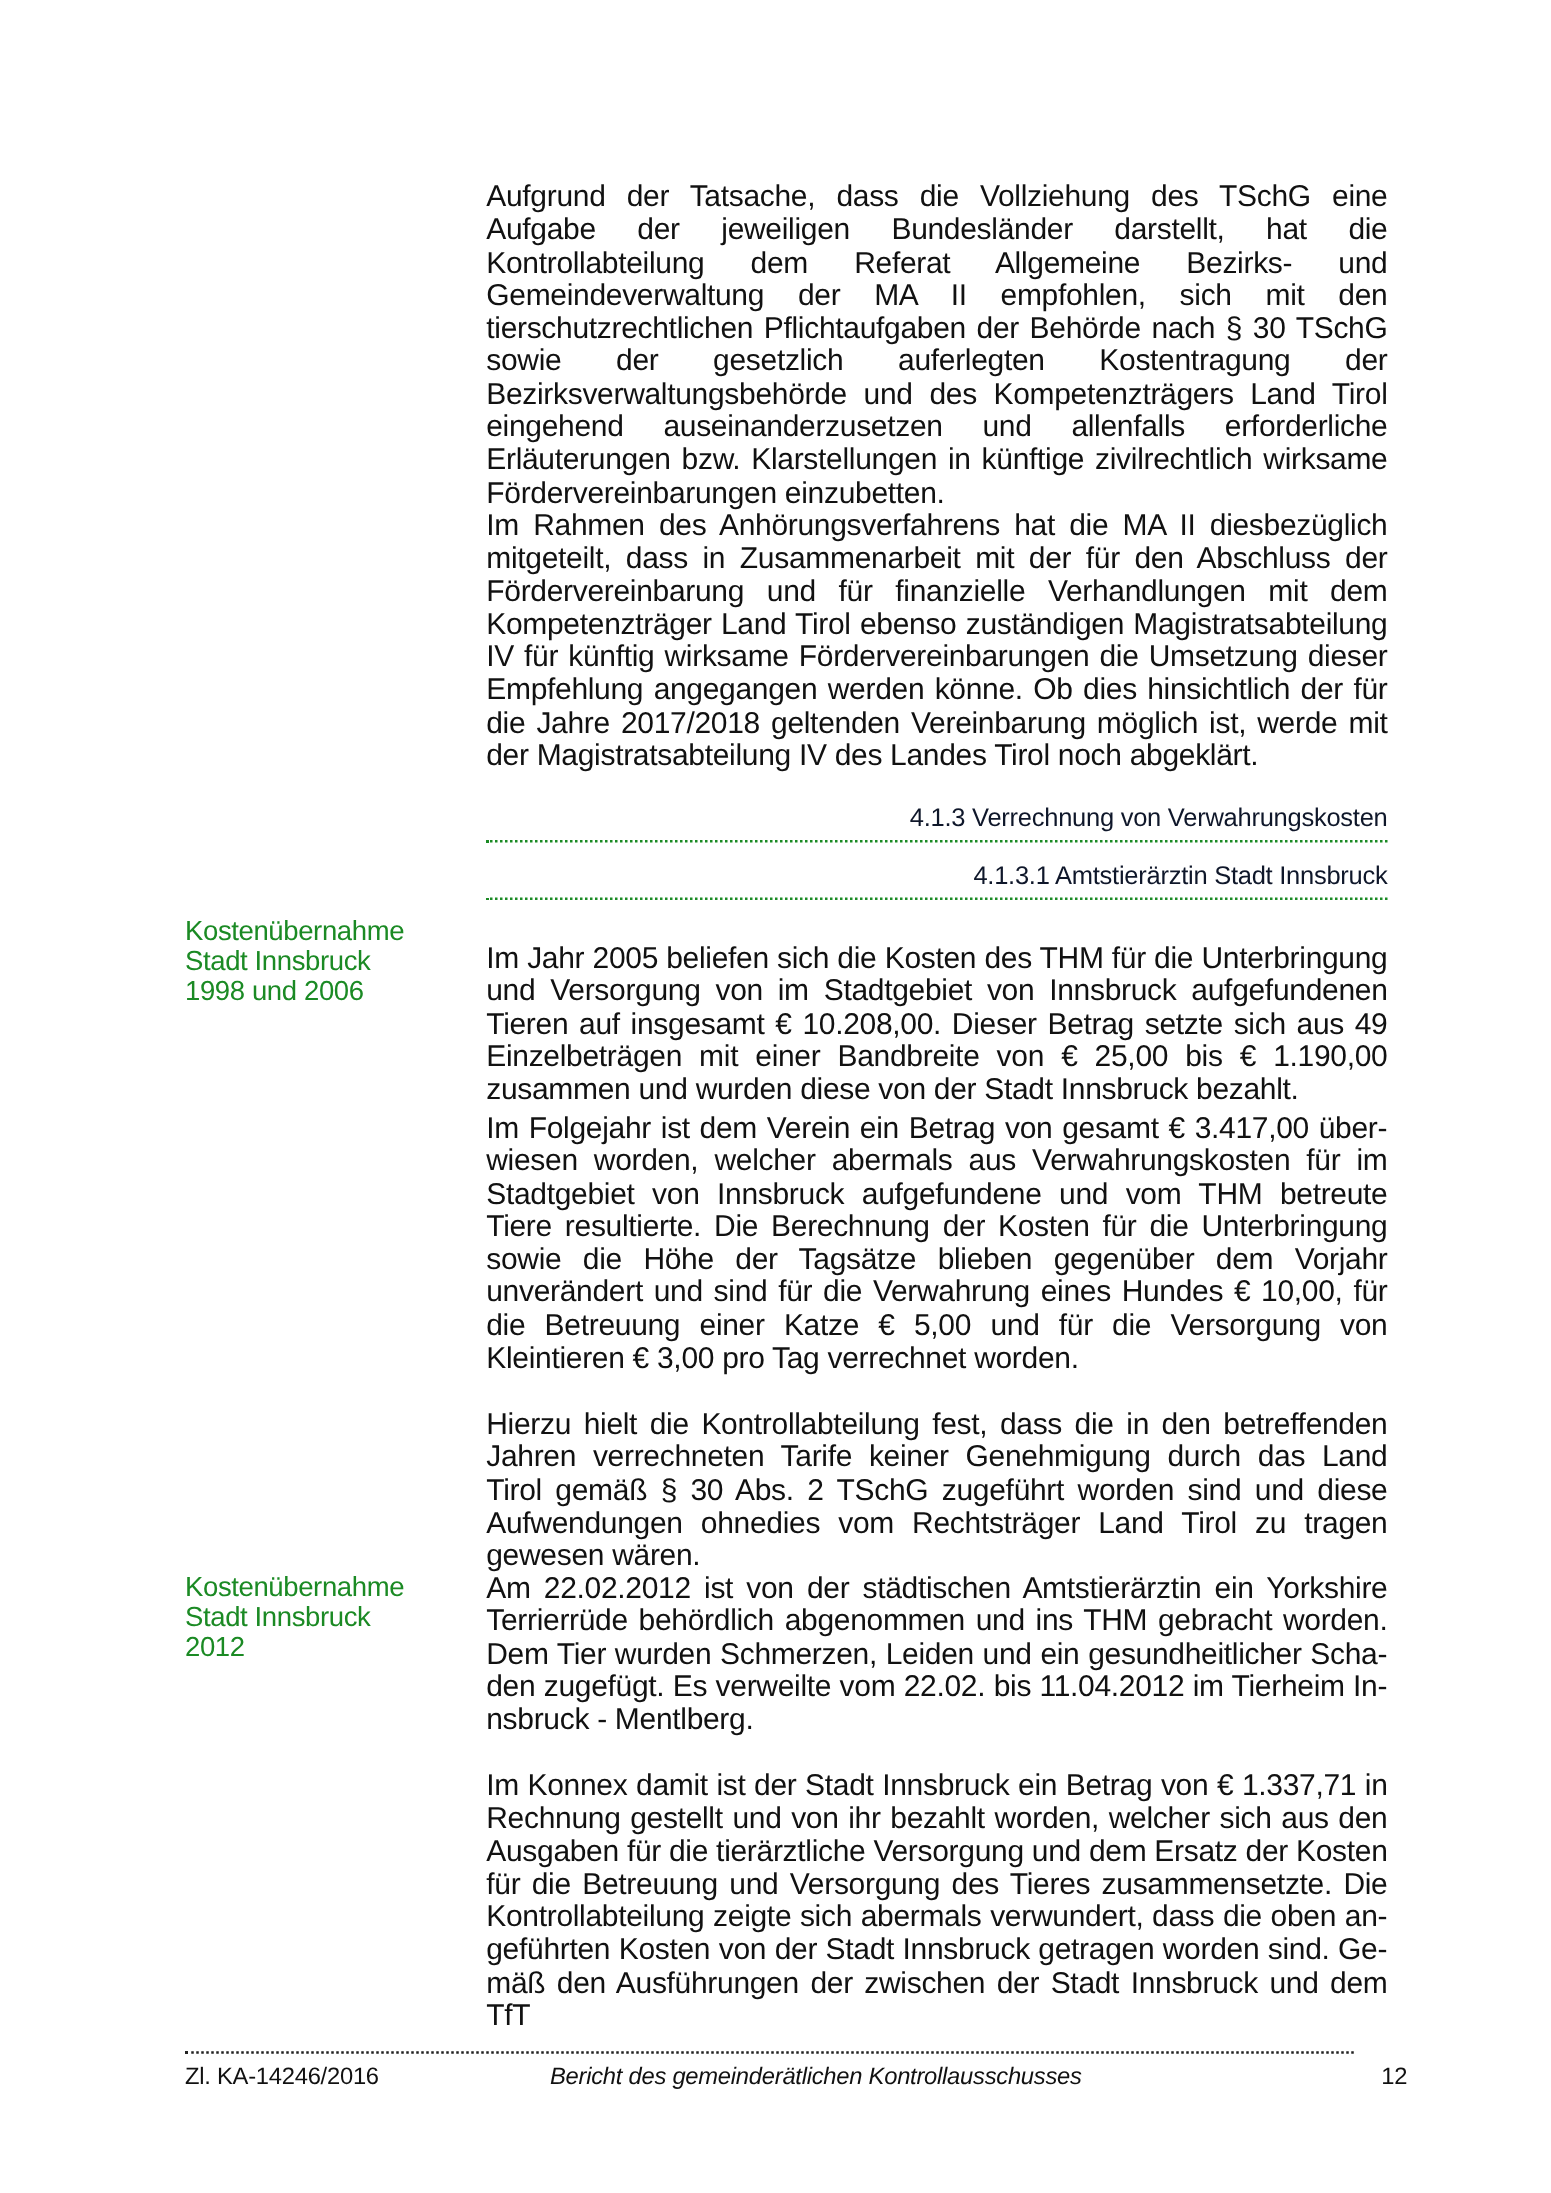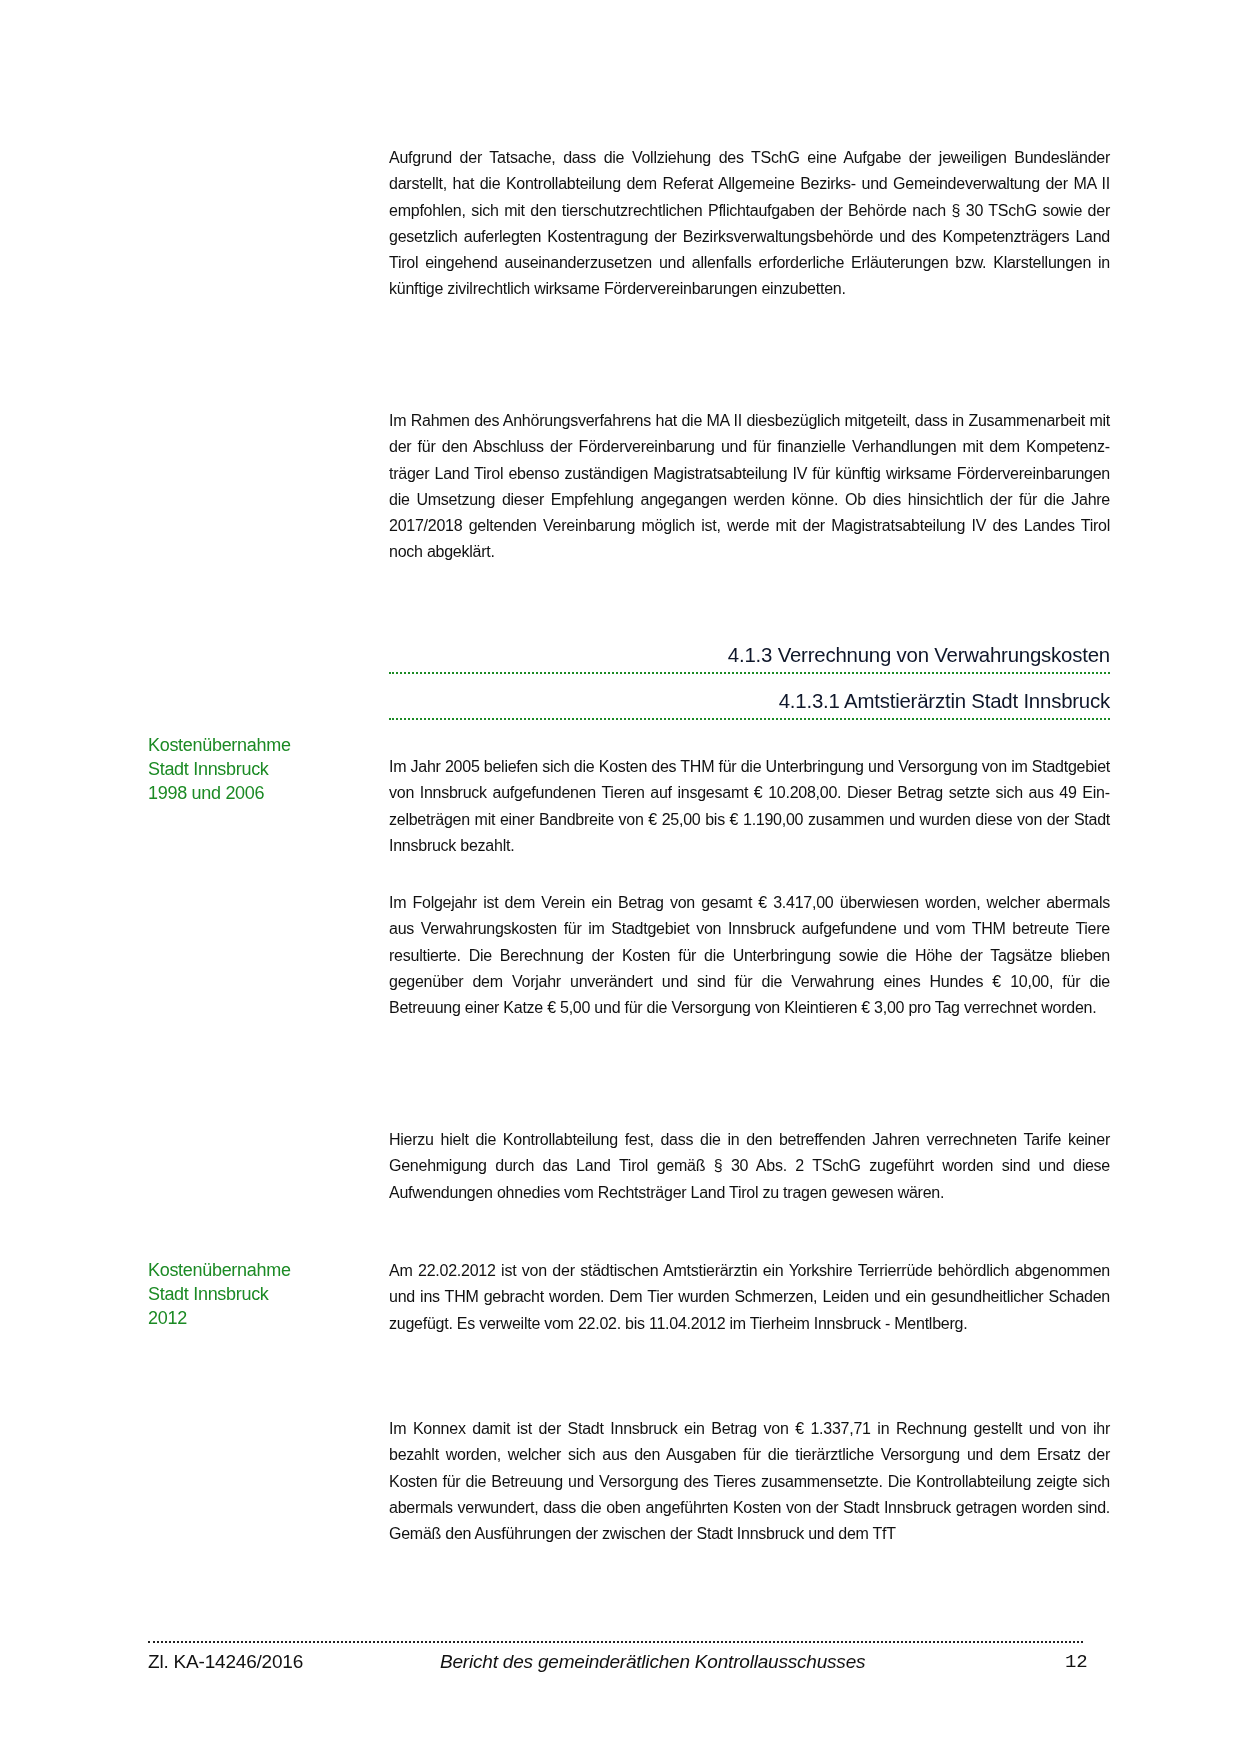--- a/index.html
+++ b/index.html
@@ -1,21 +1,21 @@
 <!DOCTYPE html>
 <html><head>
 <meta charset="utf-8">
 <style>
   html, body { margin:0; padding:0; background:#ffffff; }
   body { width:1241px; height:1754px; position:relative; overflow:hidden;
          font-family:"Liberation Sans", sans-serif; color:#111; }
-  .main { position:absolute; left:389px; width:721px; font-size:16px; line-height:26.3px;
+  .main { position:absolute; left:389px; width:721px; font-size:24px; line-height:26.3px;
           text-align:justify; hyphens:manual; letter-spacing:-0.25px; }
   .para { position:absolute; left:389px; width:721px; margin:0; }
-  .margin-note { position:absolute; left:148px; width:220px; color:#1b8a24; font-size:18px;
+  .margin-note { position:absolute; left:148px; width:220px; color:#1b8a24; font-size:22px;
                  line-height:24px; letter-spacing:-0.3px; }
   .heading { position:absolute; left:389px; width:721px; text-align:right; color:#0f172a;
              font-size:20.4px; line-height:26px; letter-spacing:-0.2px; }
   .dotline { position:absolute; left:389px; width:721px; height:0;
              border-top:2px dotted #1b8a24; }
   .footer-line { position:absolute; left:148px; width:935px; height:0; border-top:2px dotted #222; }
   .footer { position:absolute; top:1651px; font-size:19px; color:#111; letter-spacing:-0.2px; }
   p { margin:0; }
 </style>
 </head>
@@ -51,15 +51,15 @@
     <div>2012</div>
   </div>
 
   <p class="main para" style="top:1258px;">Am 22.02.2012 ist von der städtischen Amtstierärztin ein Yorkshire Terrierrüde behördlich abgenommen und ins THM gebracht worden. Dem Tier wurden Schmerzen, Leiden und ein gesundheitlicher Scha­den zugefügt. Es verweilte vom 22.02. bis 11.04.2012 im Tierheim In­nsbruck - Mentlberg.</p>
 
   <p class="main para" style="top:1416px;">Im Konnex damit ist der Stadt Innsbruck ein Betrag von € 1.337,71 in Rechnung gestellt und von ihr bezahlt worden, welcher sich aus den Ausgaben für die tierärztliche Versorgung und dem Ersatz der Kosten für die Betreuung und Versorgung des Tieres zusammensetzte. Die Kontrollabteilung zeigte sich abermals verwundert, dass die oben an­geführten Kosten von der Stadt Innsbruck getragen worden sind. Ge­mäß den Ausführungen der zwischen der Stadt Innsbruck und dem TfT</p>
 
   <div class="footer-line" style="top:1641px;"></div>
   <div class="footer" style="left:148px;">Zl. KA-14246/2016</div>
   <div class="footer" style="left:440px;font-style:italic;">Bericht des gemeinderätlichen Kontrollausschusses</div>
-  <div class="footer" style="left:1065px;font-family:Liberation Mono, monospace;">12</div>
+  <div class="footer" style="left:1105px;">12</div>
 
 </div>
 
 </body></html>

